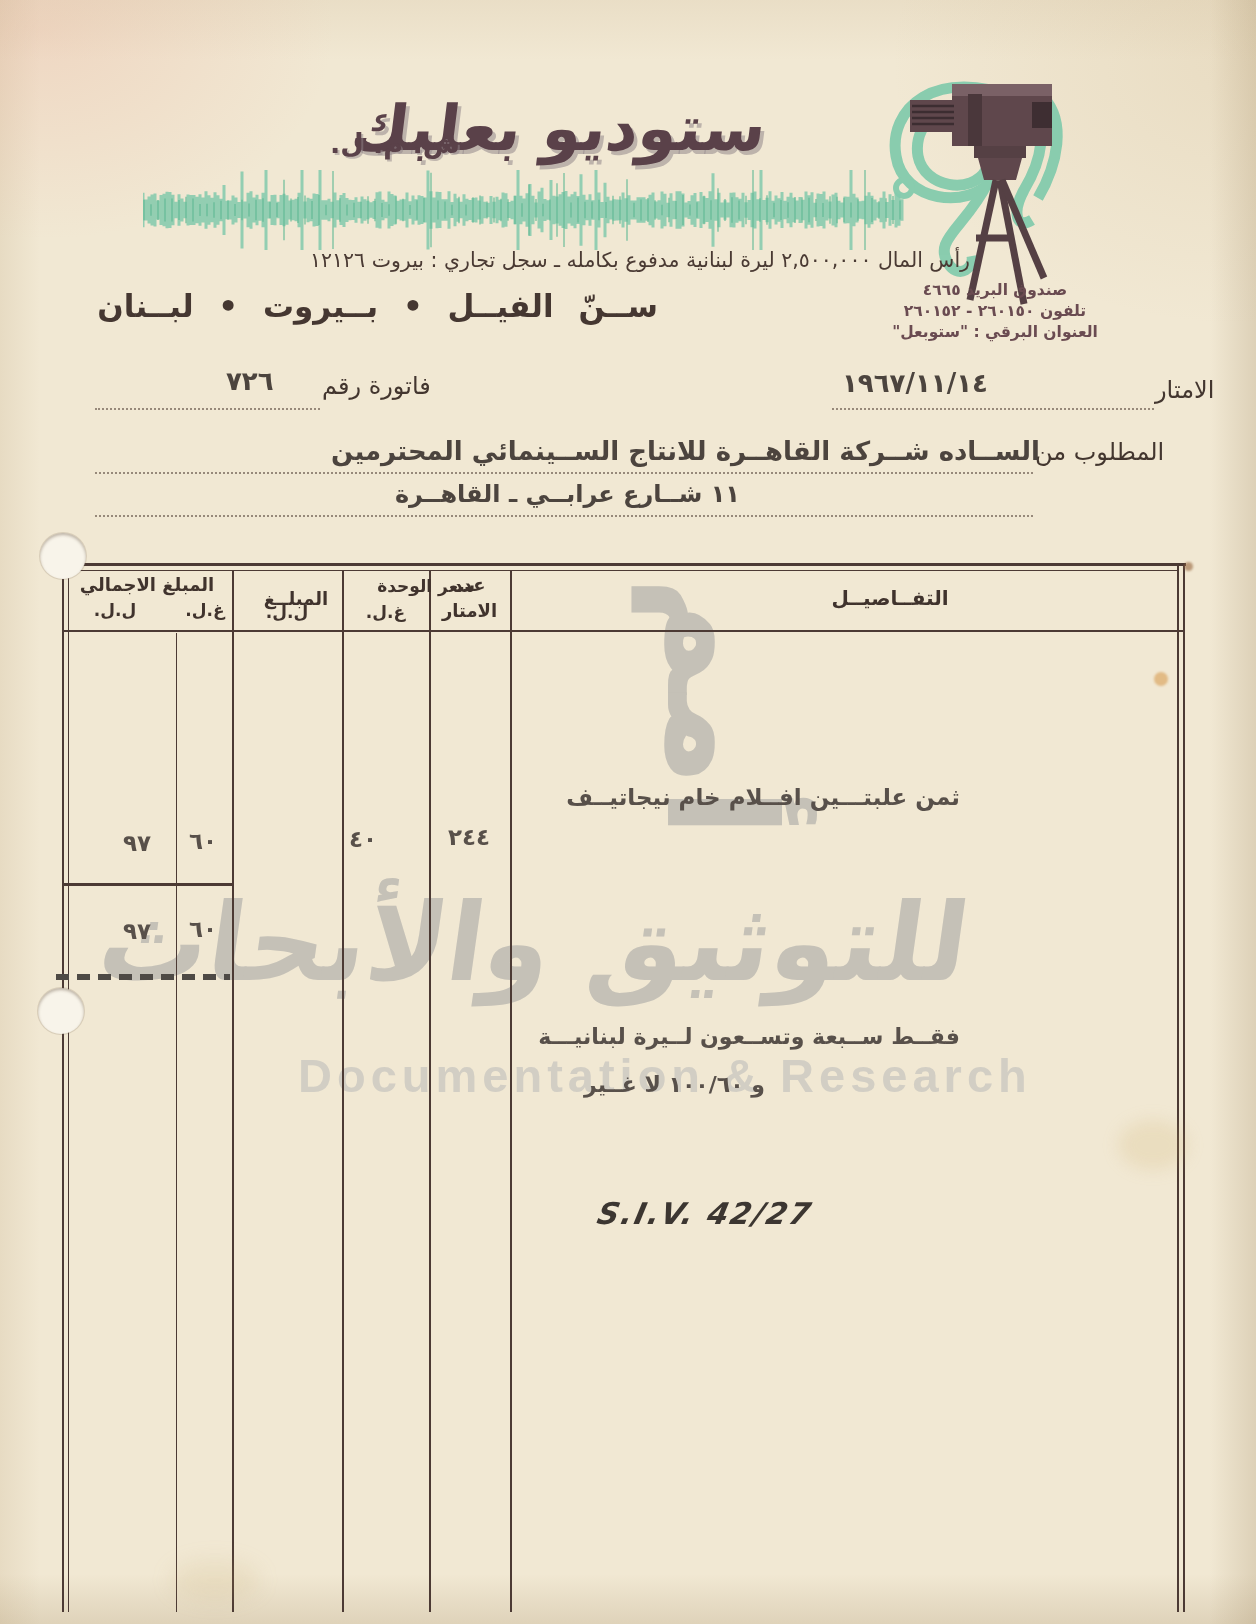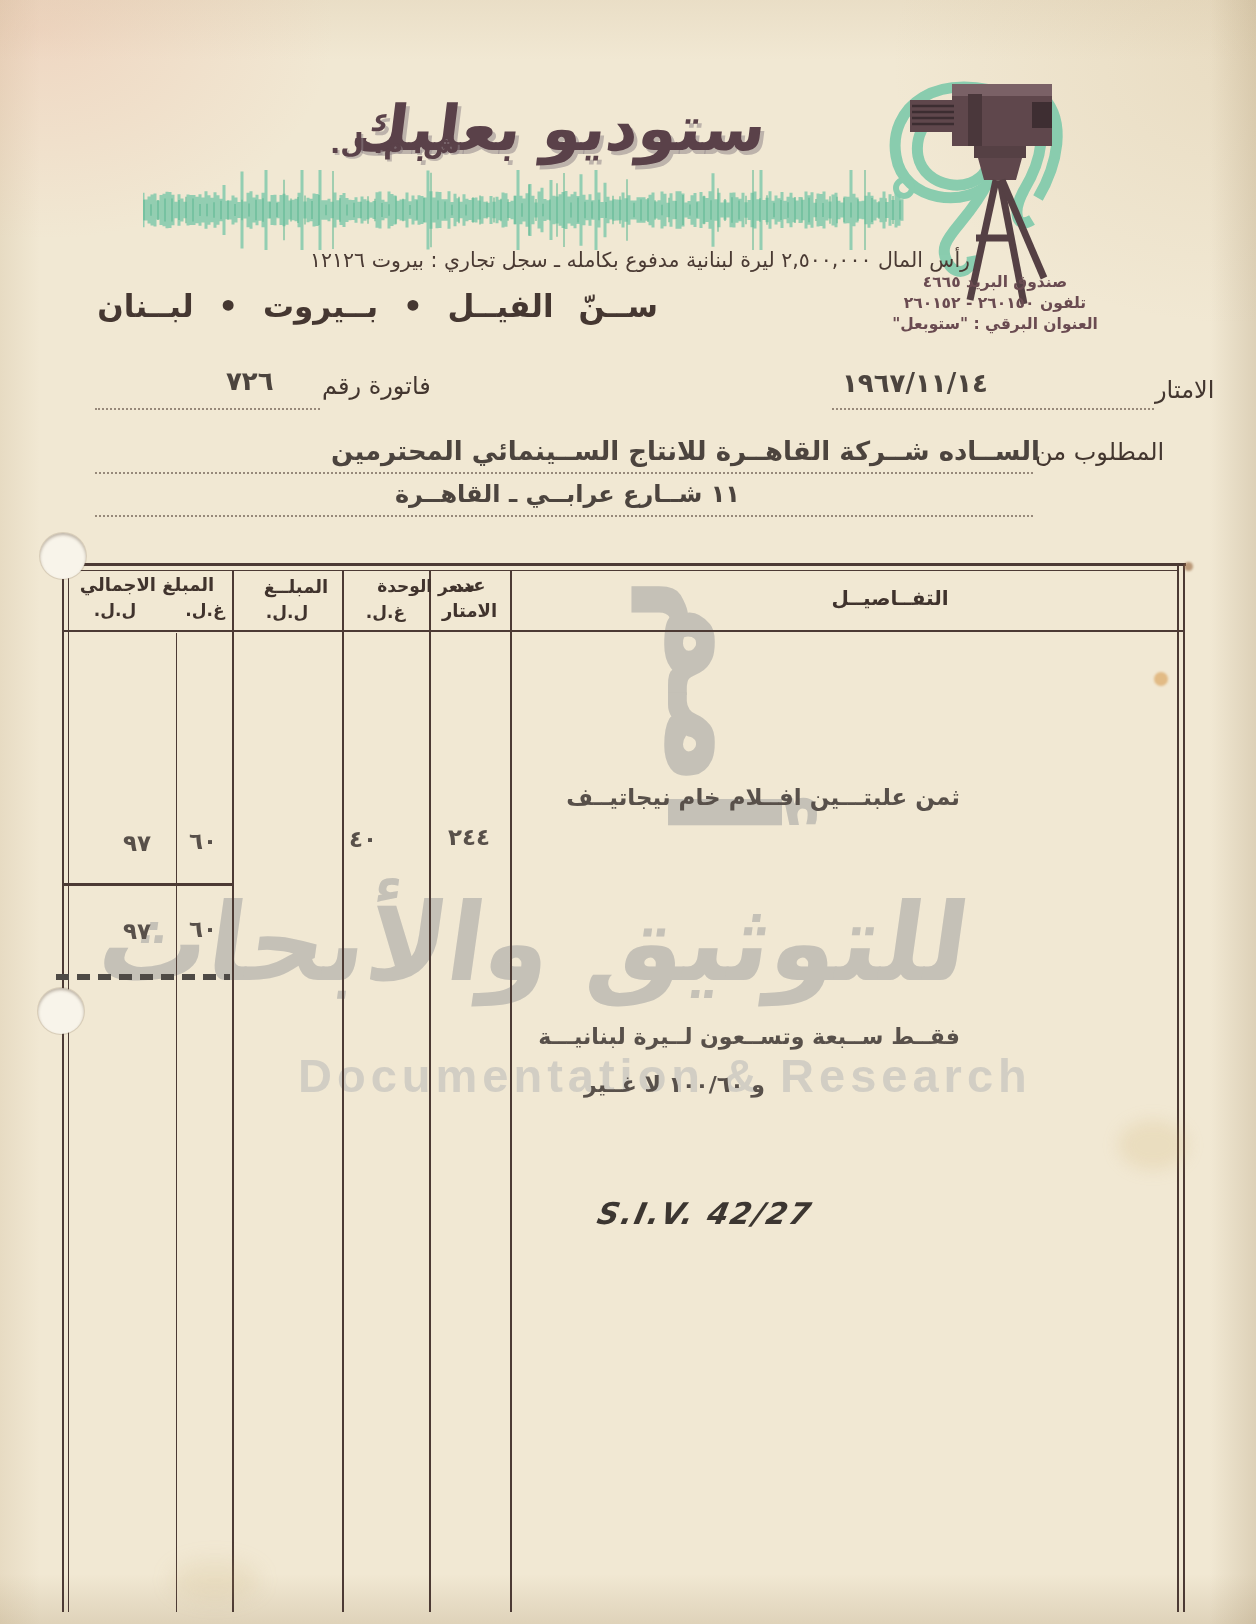--- a/index.html
+++ b/index.html
@@ -104,21 +104,21 @@
       <path d="M124 112 L98 232"></path>
       <path d="M128 112 L152 236"></path>
       <path d="M130 112 L172 210"></path>
       <path d="M104 170 L140 170"></path>
     </g>
   </svg>
 
   <div class="abs ink capital-line rtl" style="right:286px;top:248px;">رأس المال ٢,٥٠٠,٠٠٠ ليرة لبنانية مدفوع بكامله ـ سجل تجاري : بيروت ١٢١٢٦</div>
   <div class="abs ink cities-line rtl" style="right:598px;top:288px;">ســنّ الفيــل • بــيروت • لبــنان</div>
 
-  <div class="abs ink contact" style="left:880px;top:272px;width:230px;">
+  <div class="abs ink contact" style="left:880px;top:280px;width:230px;">
     <div class="rtl">صندوق البريد ٤٦٦٥</div>
     <div class="rtl">تلفون ٢٦٠١٥٠ - ٢٦٠١٥٢</div>
     <div class="rtl">العنوان البرقي : "ستوبعل"</div>
   </div>
 
   <div class="abs ink label" style="left:1155px;top:376px;" dir="rtl">الامتار</div>
   <div class="abs dots" style="left:832px;top:408px;width:322px;z-index:2;"></div>
   <div class="abs ink hand ltr" style="left:842px;top:368px;">١٩٦٧/١١/١٤</div>
 
   <div class="abs ink label" style="left:322px;top:372px;" dir="rtl">فاتورة رقم</div>
@@ -144,21 +144,21 @@
   <div class="abs tline" style="left:429px;top:571px;width:2px;height:1041px;"></div>
   <div class="abs tline" style="left:510px;top:571px;width:2px;height:1041px;"></div>
   <div class="abs tline" style="left:1177px;top:563px;width:2px;height:1049px;"></div>
   <div class="abs tline" style="left:1183px;top:563px;width:2px;height:1049px;"></div>
 
   <div class="abs thead" style="left:510px;top:586px;width:760px;" dir="rtl">التفــاصيــل</div>
   <div class="abs thead" style="left:429px;top:574px;width:81px;font-size:18px;" dir="rtl">عدد</div>
   <div class="abs thead" style="left:429px;top:600px;width:81px;font-size:18px;" dir="rtl">الامتار</div>
   <div class="abs thead" style="left:360px;top:576px;width:87px;font-size:17px;margin-left:28px;" dir="rtl">سعر الوحدة</div>
   <div class="abs thead" style="left:342px;top:602px;width:87px;font-size:17px;" dir="rtl">غ.ل.</div>
-  <div class="abs thead" style="left:232px;top:576px;width:128px;font-size:18px;" dir="rtl">المبلــغ</div>
+  <div class="abs thead" style="left:232px;top:588px;width:128px;font-size:18px;" dir="rtl">المبلــغ</div>
   <div class="abs thead" style="left:232px;top:602px;width:110px;font-size:17px;" dir="rtl">ل.ل.</div>
   <div class="abs thead" style="left:62px;top:574px;width:170px;font-size:18px;" dir="rtl">المبلغ الاجمالي</div>
   <div class="abs thead" style="left:178px;top:600px;width:54px;font-size:17px;" dir="rtl">غ.ل.</div>
   <div class="abs thead" style="left:80px;top:600px;width:70px;font-size:17px;" dir="rtl">ل.ل.</div>
 
   <div class="abs tval" style="left:600px;top:784px;width:360px;text-align:right;" dir="rtl">ثمن علبتـــين افــلام خام نيجاتيــف</div>
 
   <div class="abs tval" style="left:432px;top:824px;width:74px;">٢٤٤</div>
   <div class="abs tval" style="left:332px;top:826px;width:62px;">٤٠</div>
   <div class="abs tval" style="left:106px;top:830px;width:62px;">٩٧</div>

